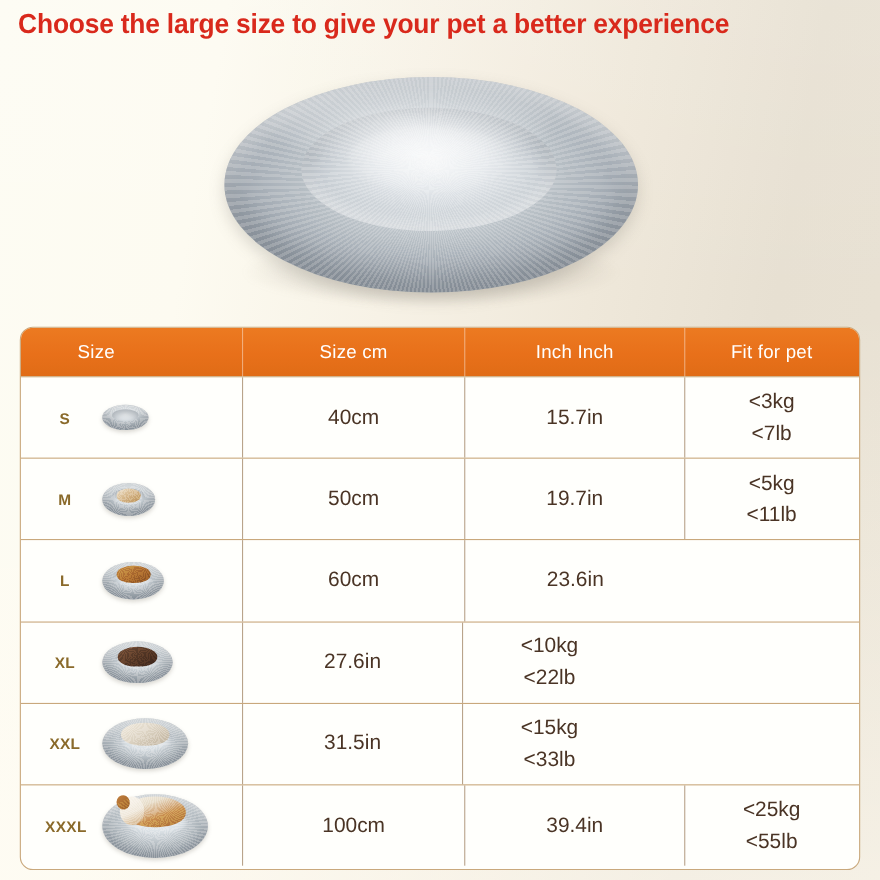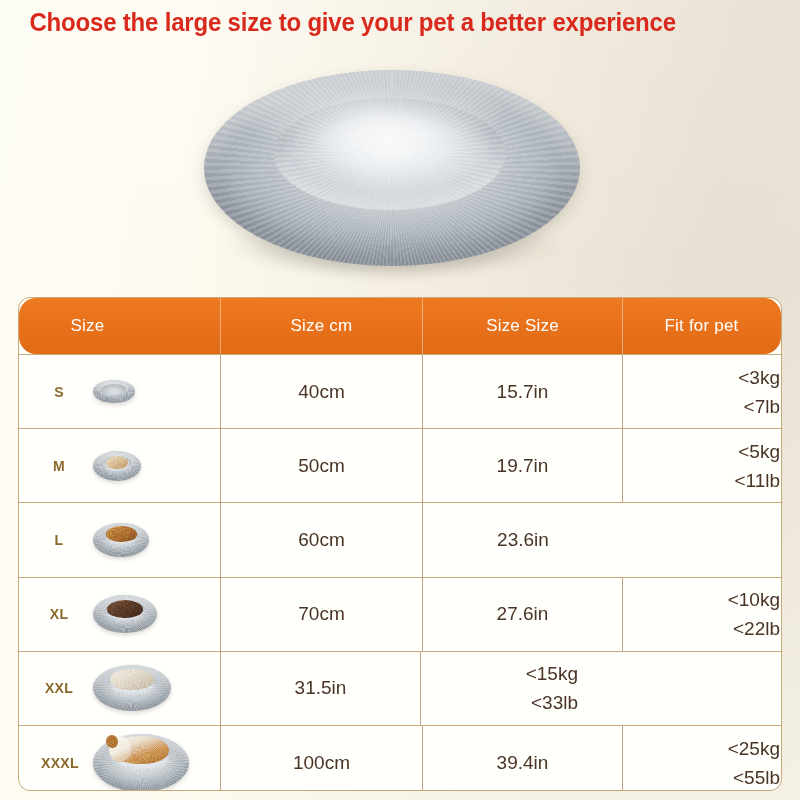--- a/index.html
+++ b/index.html
@@ -25,21 +25,21 @@
         #fdfbf1 22%,
         #f7f2e6 42%,
         #efe8da 62%,
         #e7e0d2 80%,
         #e9e2d4 100%);
   }
 
   
   .title-wrap {
     position: absolute;
-    left: 16px; top: 8px;
+    left: 3px; top: 8px;
     width: 636px;
     text-align: right;
   }
   .title {
     display: inline-block;
     font-family: "Liberation Sans Narrow", "Liberation Sans", sans-serif;
     font-size: 25px;
     font-weight: 700;
     letter-spacing: -0.2px;
     color: #d9291c;
@@ -142,23 +142,22 @@
     height: 494px;
     border: 1.5px solid #c9a87c;
     border-radius: 12px;
     background: #fffffc;
     box-sizing: border-box;
     overflow: hidden;
   }
 
   .thead {
     display: flex;
-    height: 56px;
+    height: 44px;
     background: linear-gradient(180deg, #ec7a21 0%, #e8701a 55%, #e06c16 100%);
-    border-radius: 17px;
   }
   .th {
     display: flex;
     align-items: center;
     justify-content: center;
     color: #ffffff;
     font-family: "Liberation Sans Narrow", "Liberation Sans", sans-serif;
     font-size: 17px;
     font-weight: 400;
     letter-spacing: 0.2px;
@@ -188,21 +187,21 @@
     justify-content: center;
     font-family: "Liberation Sans Narrow", "Liberation Sans", sans-serif;
     color: #4a3425;
     font-size: 19px;
   }
   .td:last-child { border-right: none; }
 
   .td-size { width: 202px; justify-content: flex-start; padding-left: 22px; gap: 16px; }
   .td-cm   { width: 202px; }
   .td-inch { width: 200px; }
-  .td-fit  { width: 157px; flex-direction: column; justify-content: center; gap: 10px; align-items: flex-end; }
+  .td-fit  { width: 157px; flex-direction: column; justify-content: center; gap: 10px; }
 
   .size-label {
     font-family: "Liberation Sans Narrow", "Liberation Sans", sans-serif;
     font-size: 14px;
     font-weight: 700;
     color: #8a6a2a;
     width: 36px;
     text-align: center;
     letter-spacing: 0.3px;
   }
@@ -320,21 +319,21 @@
     <div class="hero-inner-fur"></div>
     <div class="hero-inner-swirl"></div>
     <div class="hero-highlight"></div>
   </div>
 
   <div class="table">
 
     <div class="thead">
       <div class="th th-size">Size</div>
       <div class="th th-cm">Size cm</div>
-      <div class="th th-inch">Size Size</div>
+      <div class="th th-inch">Inch Inch</div>
       <div class="th th-fit">Fit for pet</div>
     </div>
 
     <div class="trow">
       <div class="td td-size">
         <span class="size-label">S</span>
         <span class="thumb thumb-s">
           <span class="bowl"></span>
           <span class="bowl-fur"></span>
           <span class="hole"></span>
@@ -383,21 +382,20 @@
     <div class="trow">
       <div class="td td-size">
         <span class="size-label">XL</span>
         <span class="thumb thumb-xl">
           <span class="bowl"></span>
           <span class="hole"></span>
           <span class="pet"></span>
           <span class="bowl-fur"></span>
         </span>
       </div>
-      <div class="td td-cm">70cm</div>
       <div class="td td-inch">27.6in</div>
       <div class="td td-fit">
         <span class="fit-val">&lt;10kg</span>
         <span class="fit-val">&lt;22lb</span>
       </div>
     </div>
 
     <div class="trow">
       <div class="td td-size">
         <span class="size-label">XXL</span>

